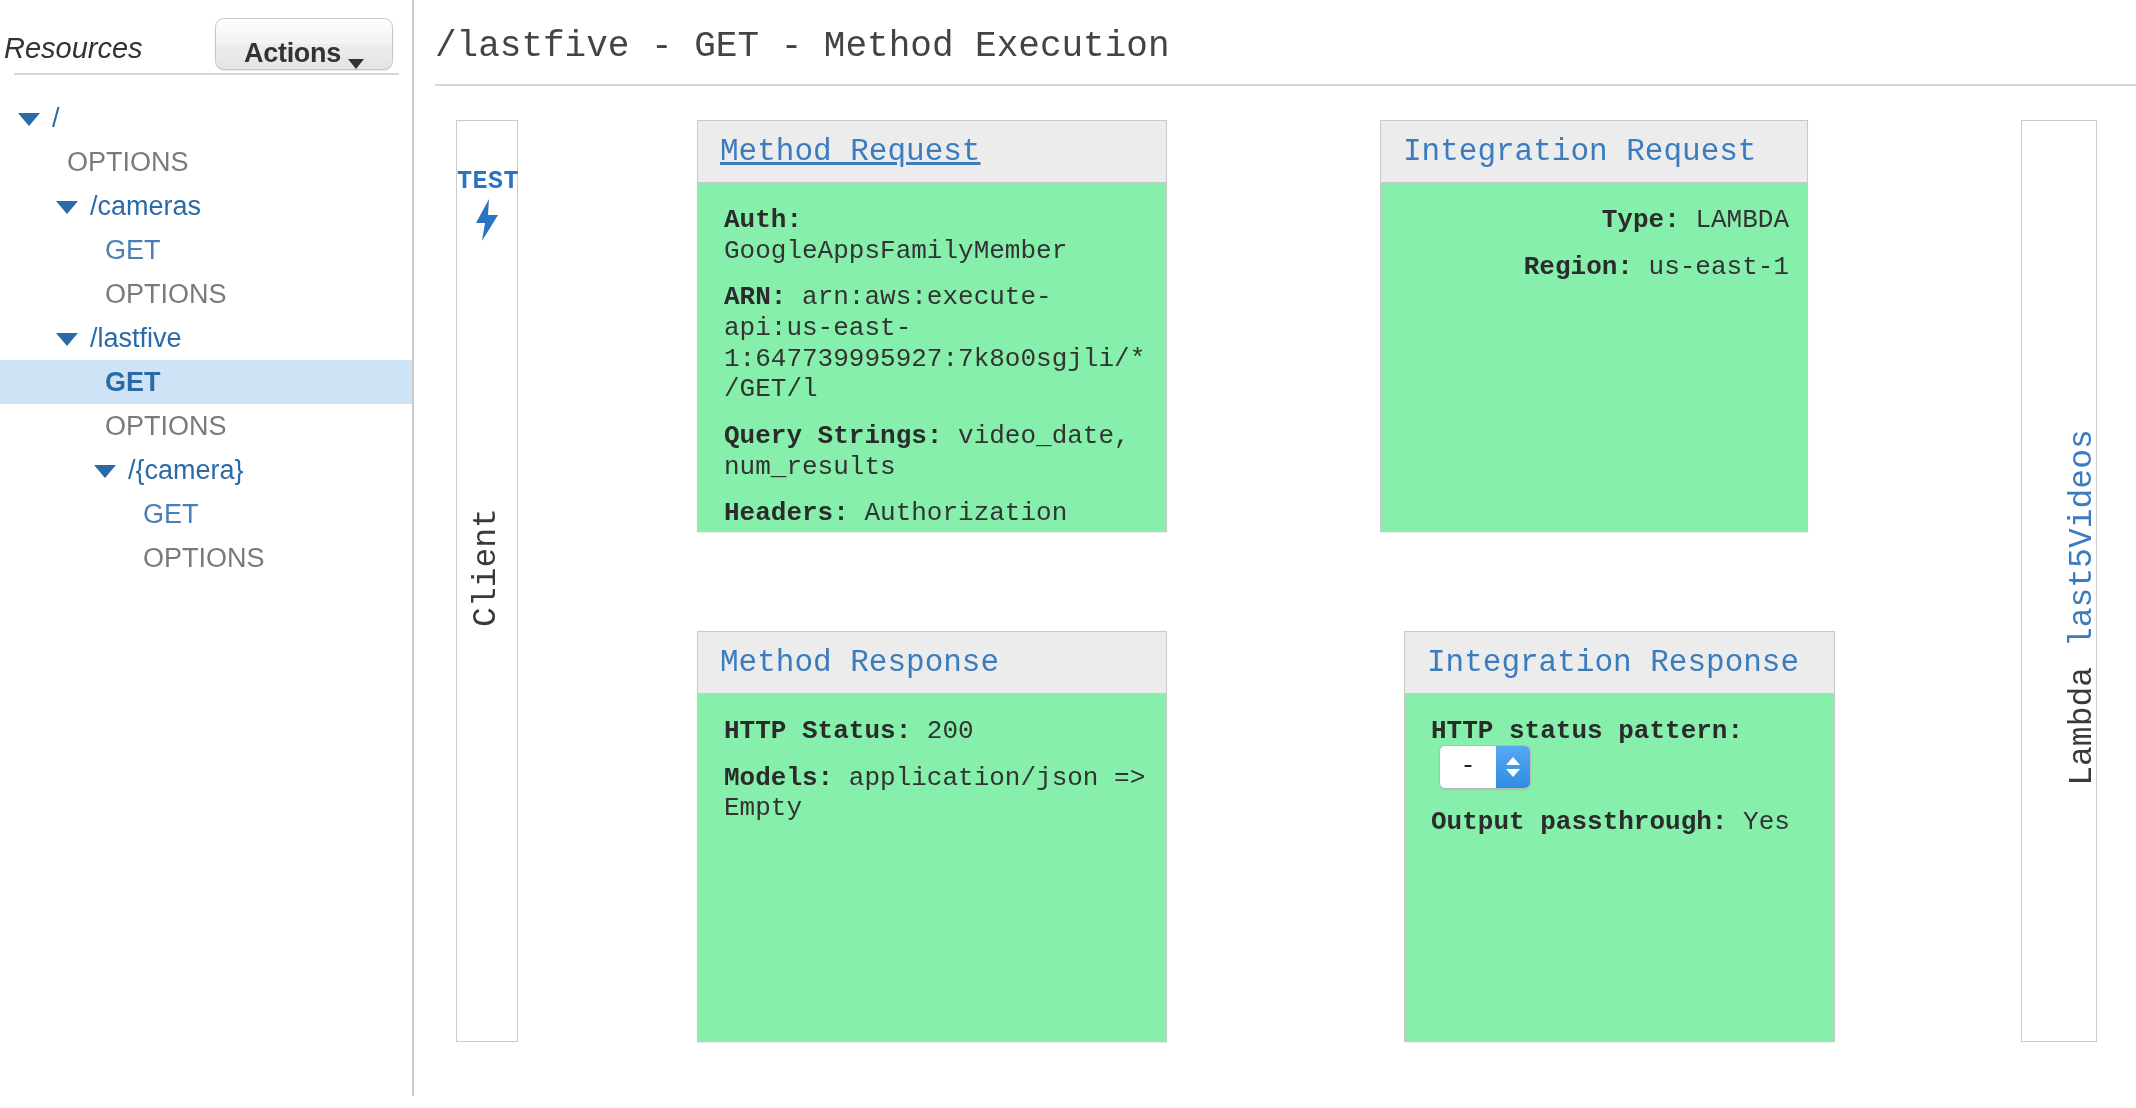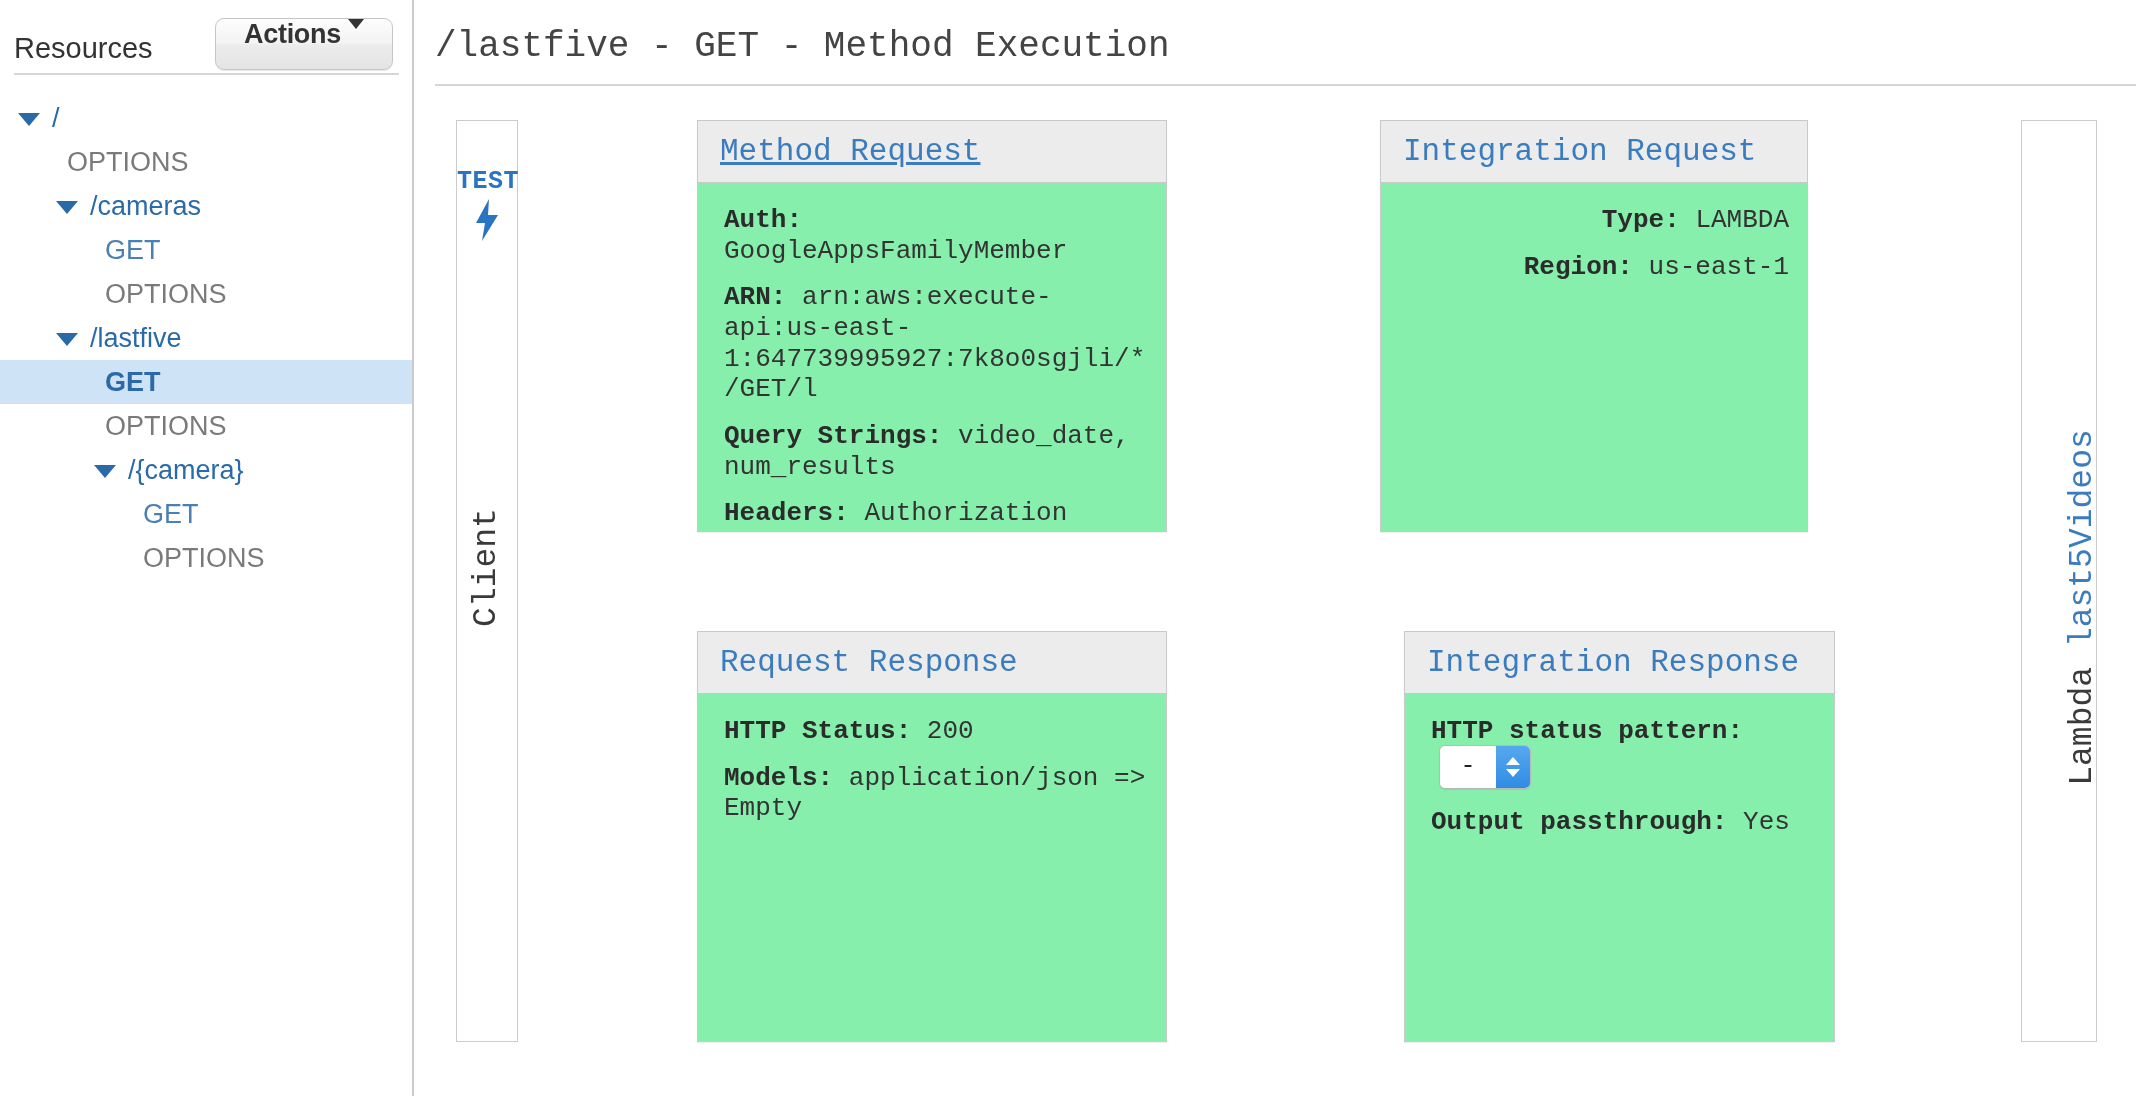--- a/index.html
+++ b/index.html
@@ -25,38 +25,39 @@
     height: 1108px;
   }
   #sidebar-header {
     position: absolute;
     left: 0; top: 0;
     width: 413px;
     height: 92px;
   }
   #resources-title {
     position: absolute;
-    left: 14px; top: 34px;
+    left: 4px; top: 34px;
     font-size: 29px;
     color: #333333;
     line-height: 1;
     white-space: nowrap;
+    font-style: italic;
   }
   #actions-button {
     position: absolute;
     left: 215px; top: 18px;
     width: 178px;
     height: 52px;
     border: 1px solid #c6c6c6;
     border-radius: 9px;
     background: linear-gradient(to bottom, #fdfdfd 0%, #f3f3f3 48%, #ececec 52%, #e4e4e4 100%);
     box-shadow: 0 1px 1px rgba(0,0,0,0.10);
     cursor: pointer;
     display: flex;
-    align-items: flex-start;
+    align-items: flex-end;
     justify-content: center;
     box-sizing: border-box;
   }
   #actions-label {
     font-size: 27px;
     font-weight: bold;
     color: #333333;
     letter-spacing: -0.3px;
   }
   #actions-caret {
@@ -428,21 +429,21 @@
   </div>
 
   <div class="arrow" style="left:600px; top:808px;">
     <svg width="68" height="32" viewBox="0 0 68 32" xmlns="http://www.w3.org/2000/svg">
       <path d="M68 10 L24 10 L24 0 L0 16 L24 32 L24 22 L68 22 Z" fill="#a8a8a8"></path>
     </svg>
   </div>
 
   <div class="panel" style="left:283px; top:631px; width:470px; height:411px;">
     <div class="panel-head">
-      <a class="panel-head-link" href="#">Request Response</a>
+      <a class="panel-head-link" href="#">Method Response</a>
     </div>
     <div class="panel-body">
       <div class="field">
         <b>HTTP Status:</b>
         <span>200</span>
       </div>
       <div class="field">
         <b>Models:</b>
         <span>application/json =&gt; Empty</span>
       </div>

